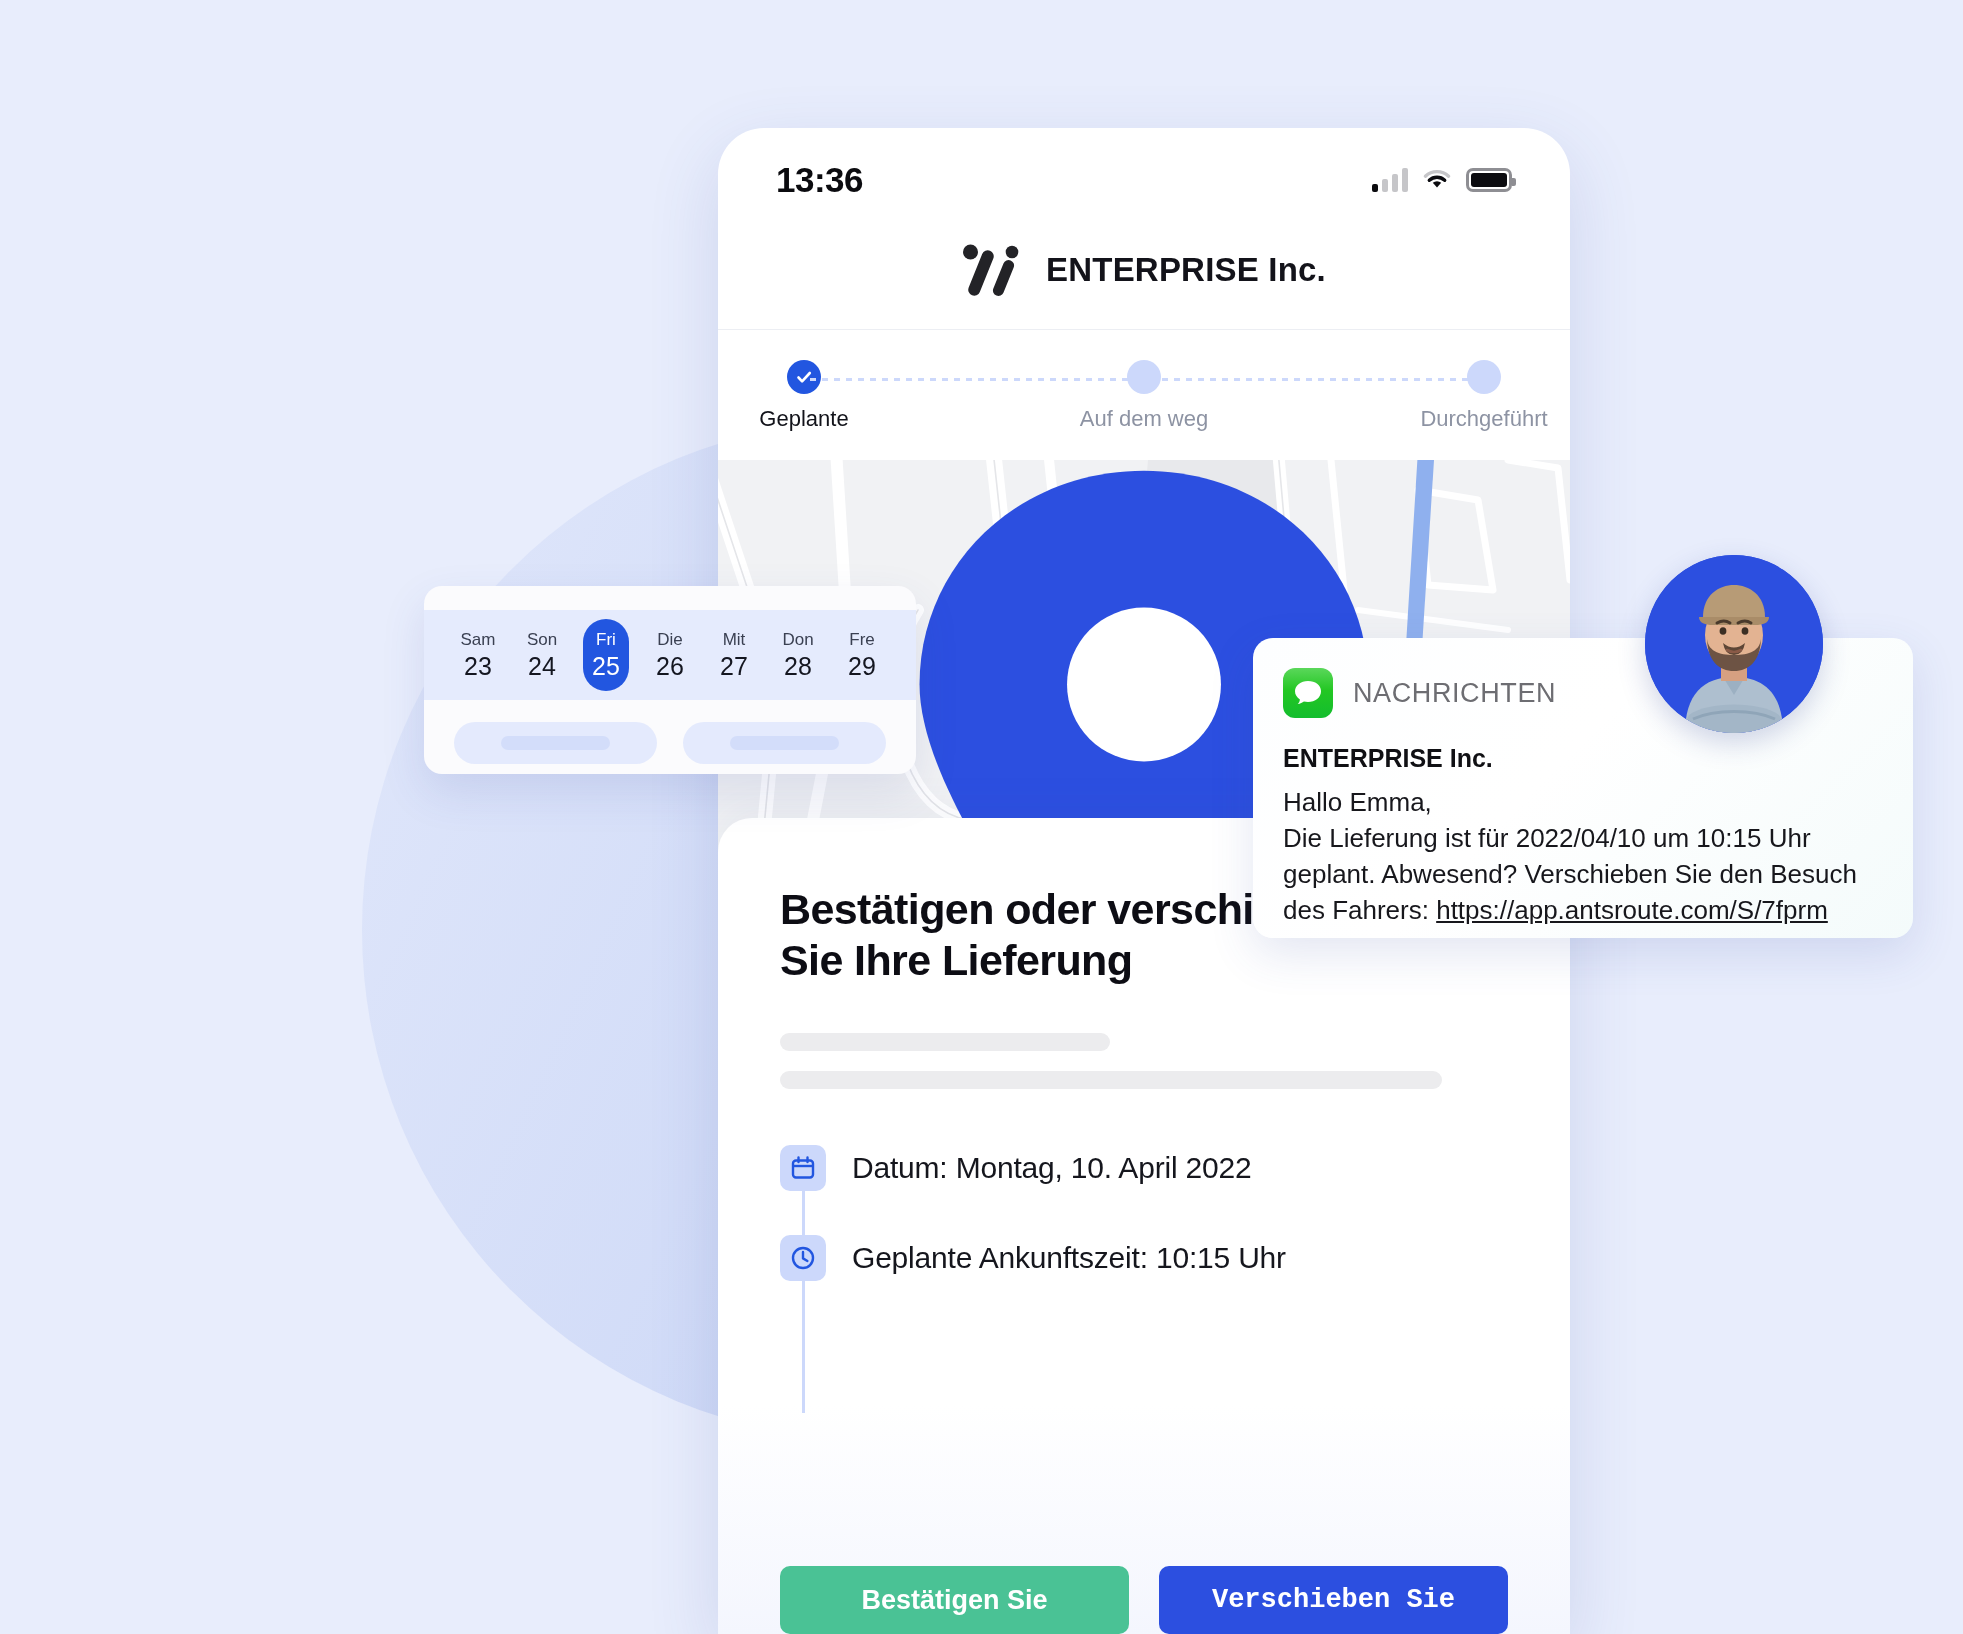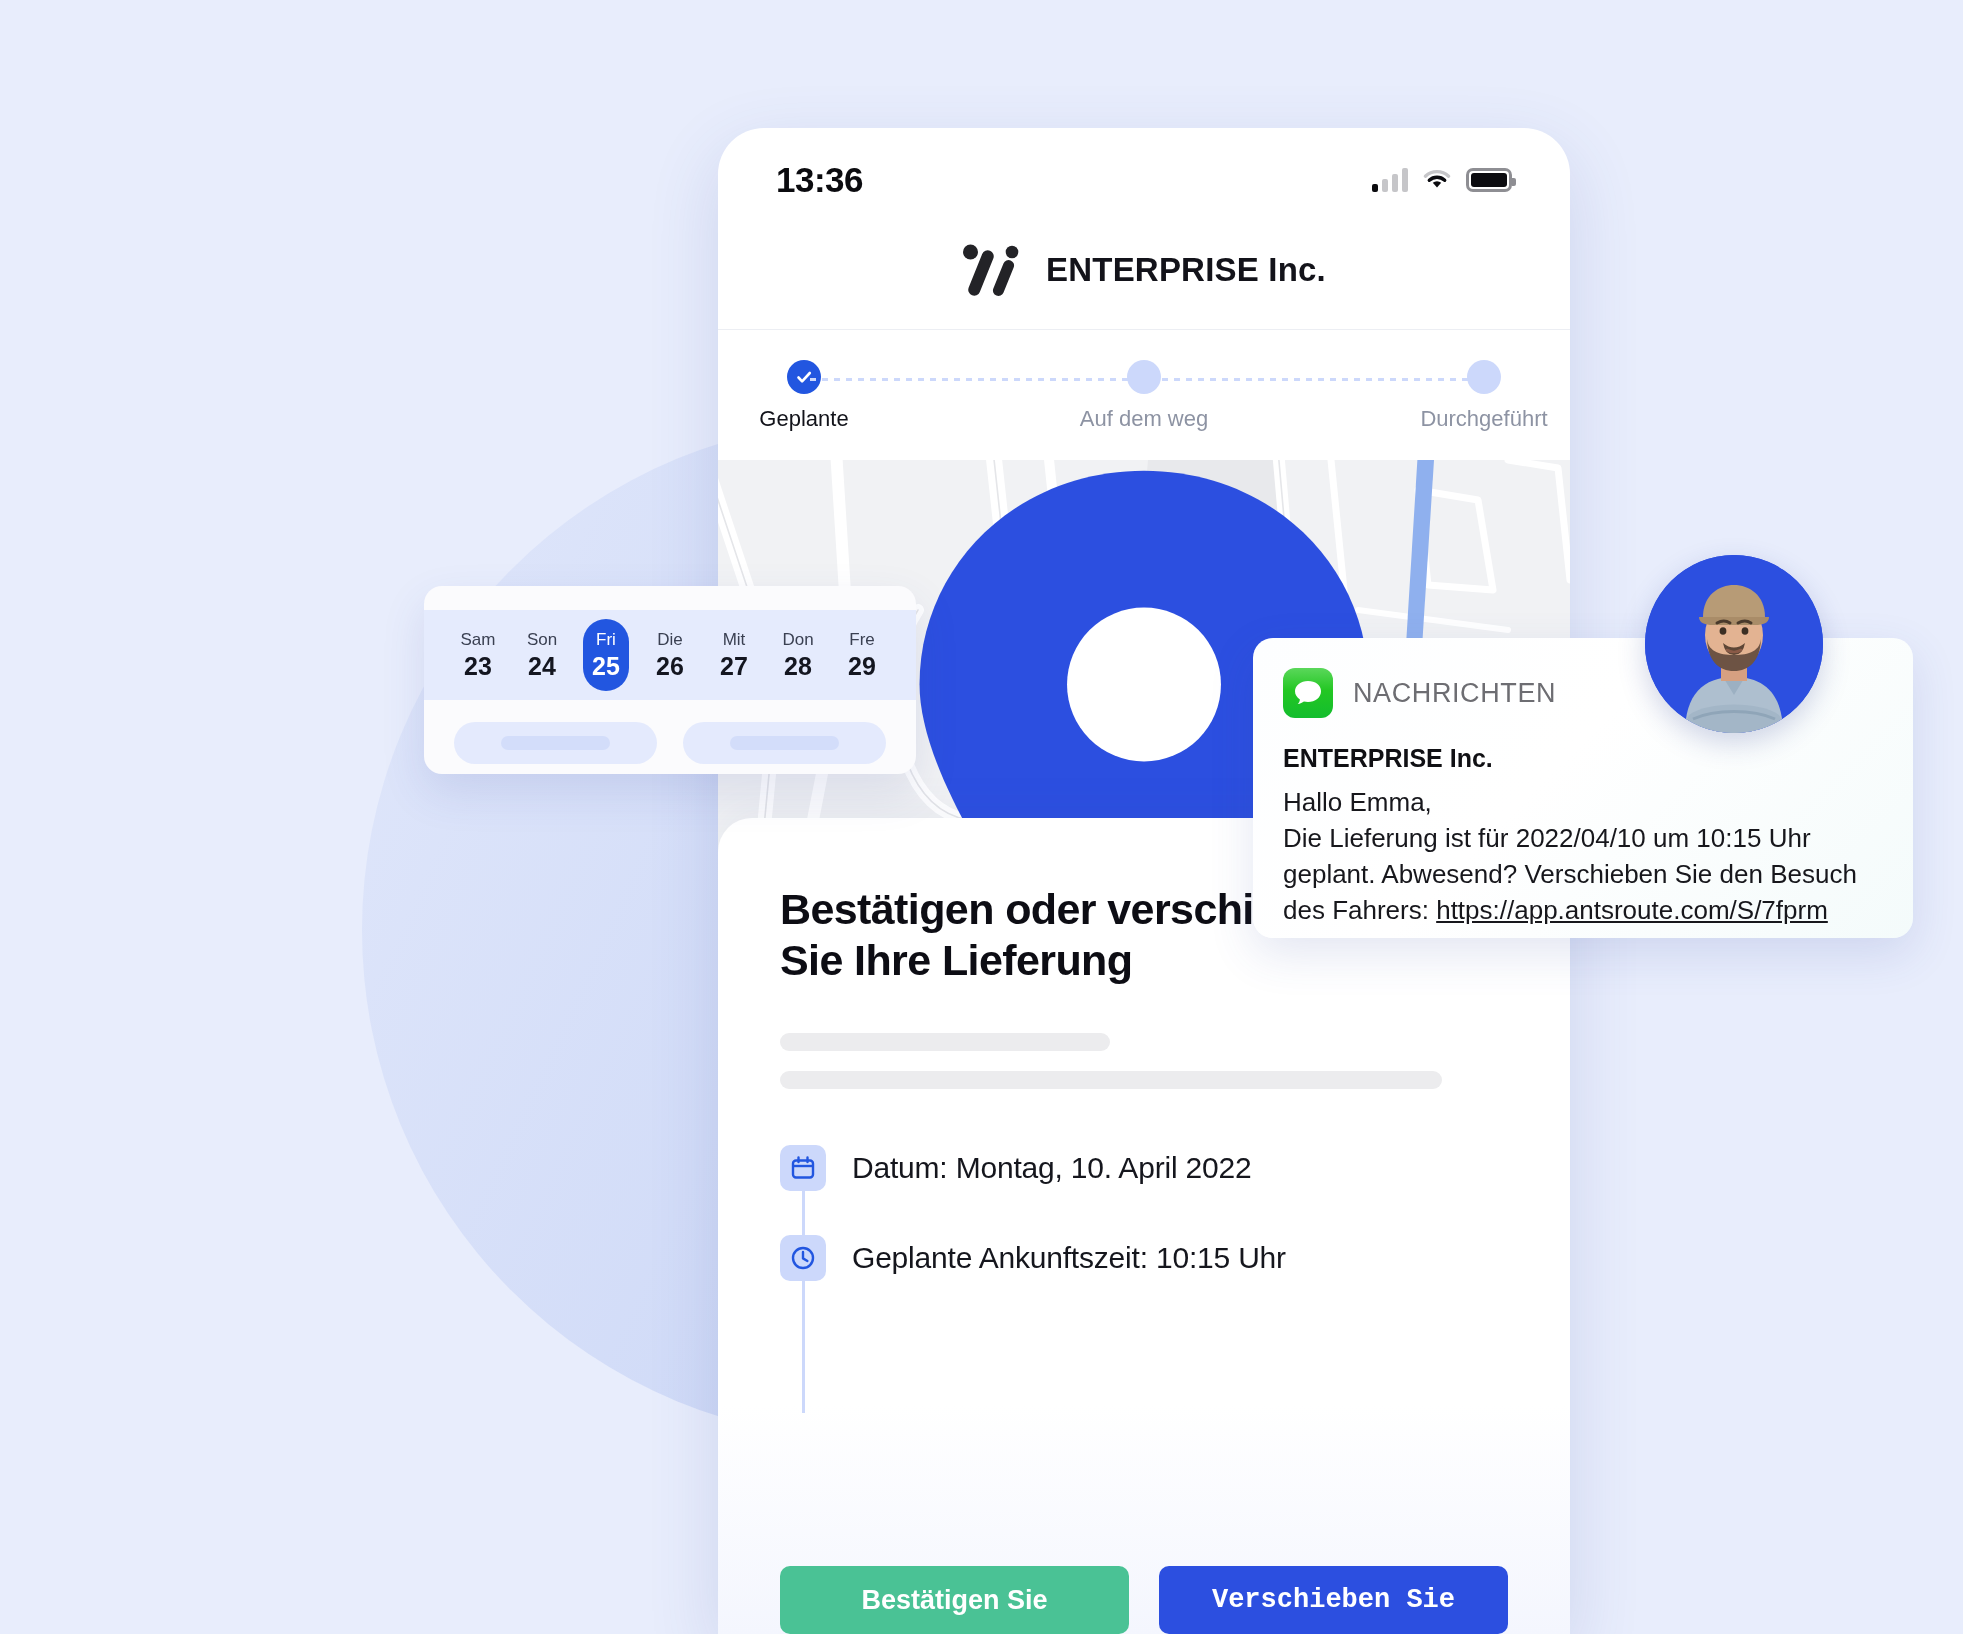--- a/index.html
+++ b/index.html
@@ -184,21 +184,21 @@
     margin-top: 24px;
     display:flex; align-items:center; justify-content:space-around;
     padding: 0 22px;
   }
   .cal-day {
     display:flex; flex-direction:column; align-items:center; justify-content:center;
     width: 46px; height: 72px; border-radius: 24px;
   }
   .cal-day.selected { background:#2256e0; }
   .cal-dow { font-size: 17px; color:#3a4052; line-height: 1.25; }
-  .cal-num { font-size: 25px; font-weight:700; color:#141620; line-height:1.2; }
+  .cal-num { font-size: 25px; font-weight:400; color:#141620; line-height:1.2; }
   .cal-day.selected .cal-dow, .cal-day.selected .cal-num { color:#ffffff; }
 
   .cal-body { padding: 22px 30px; display:grid; grid-template-columns: 1fr 1fr; gap: 14px 26px; }
   .slot {
     height: 42px; border-radius: 21px; background:#e4eafd;
     display:flex; align-items:center; justify-content:center;
   }
   .slot i { display:block; width: 54%; height: 14px; border-radius:7px; background:#d3ddfa; }
   .slot.chosen { background:#2c4fe0; }
   .slot-label { font-size: 21px; font-weight:400; color:#ffffff; letter-spacing:.2px; }

